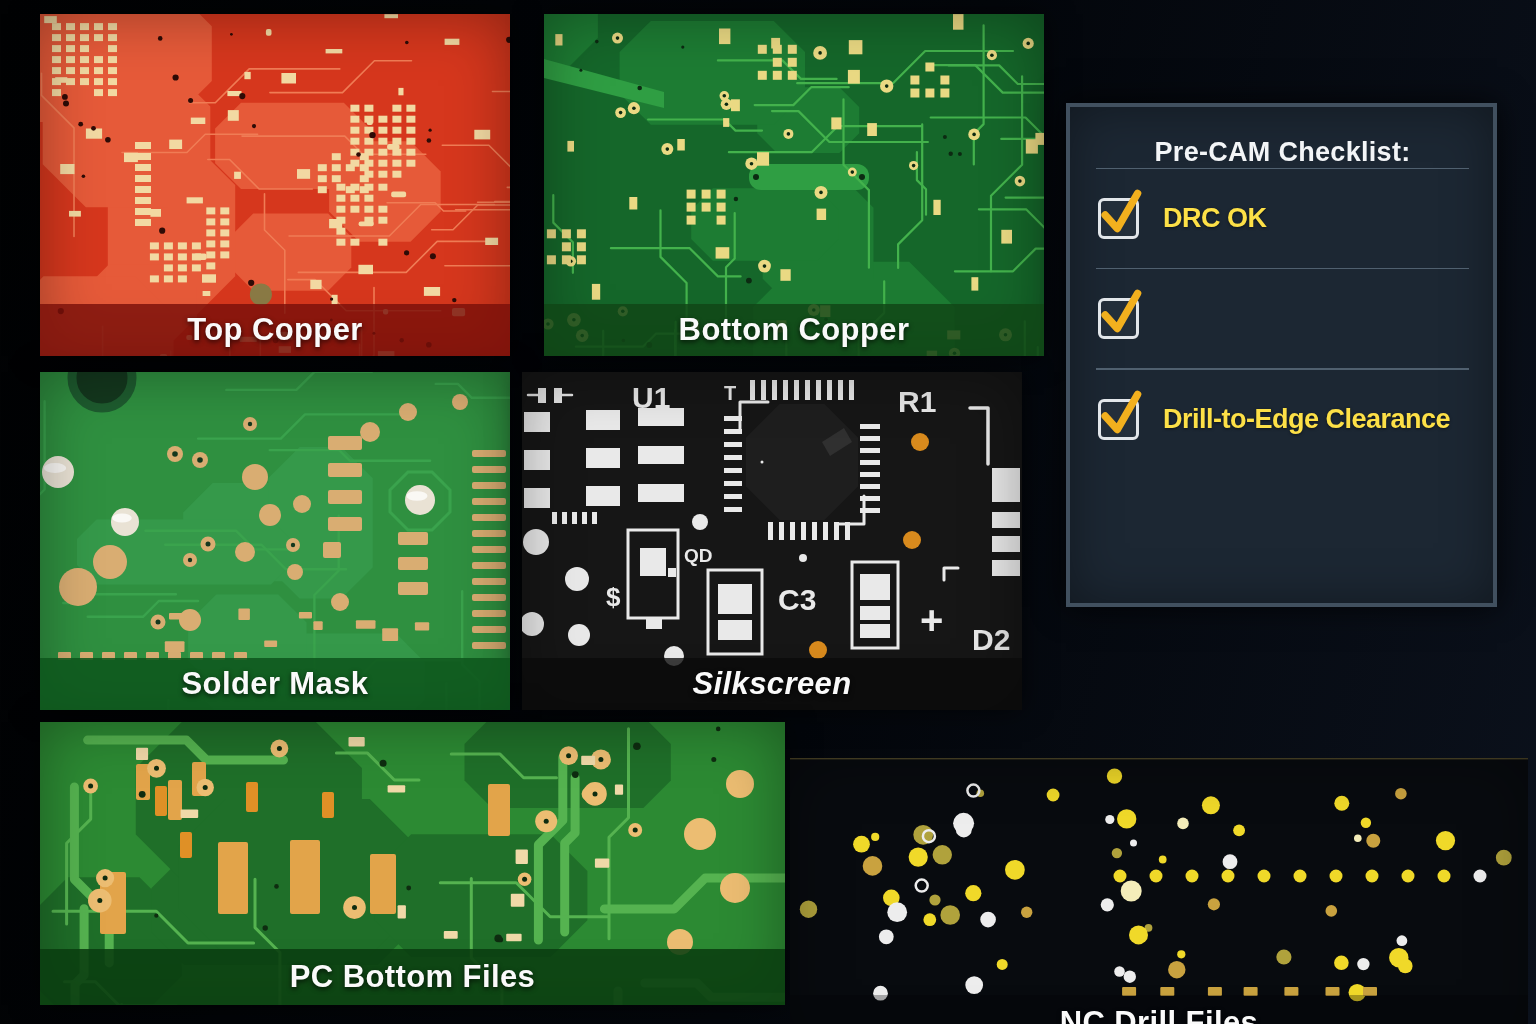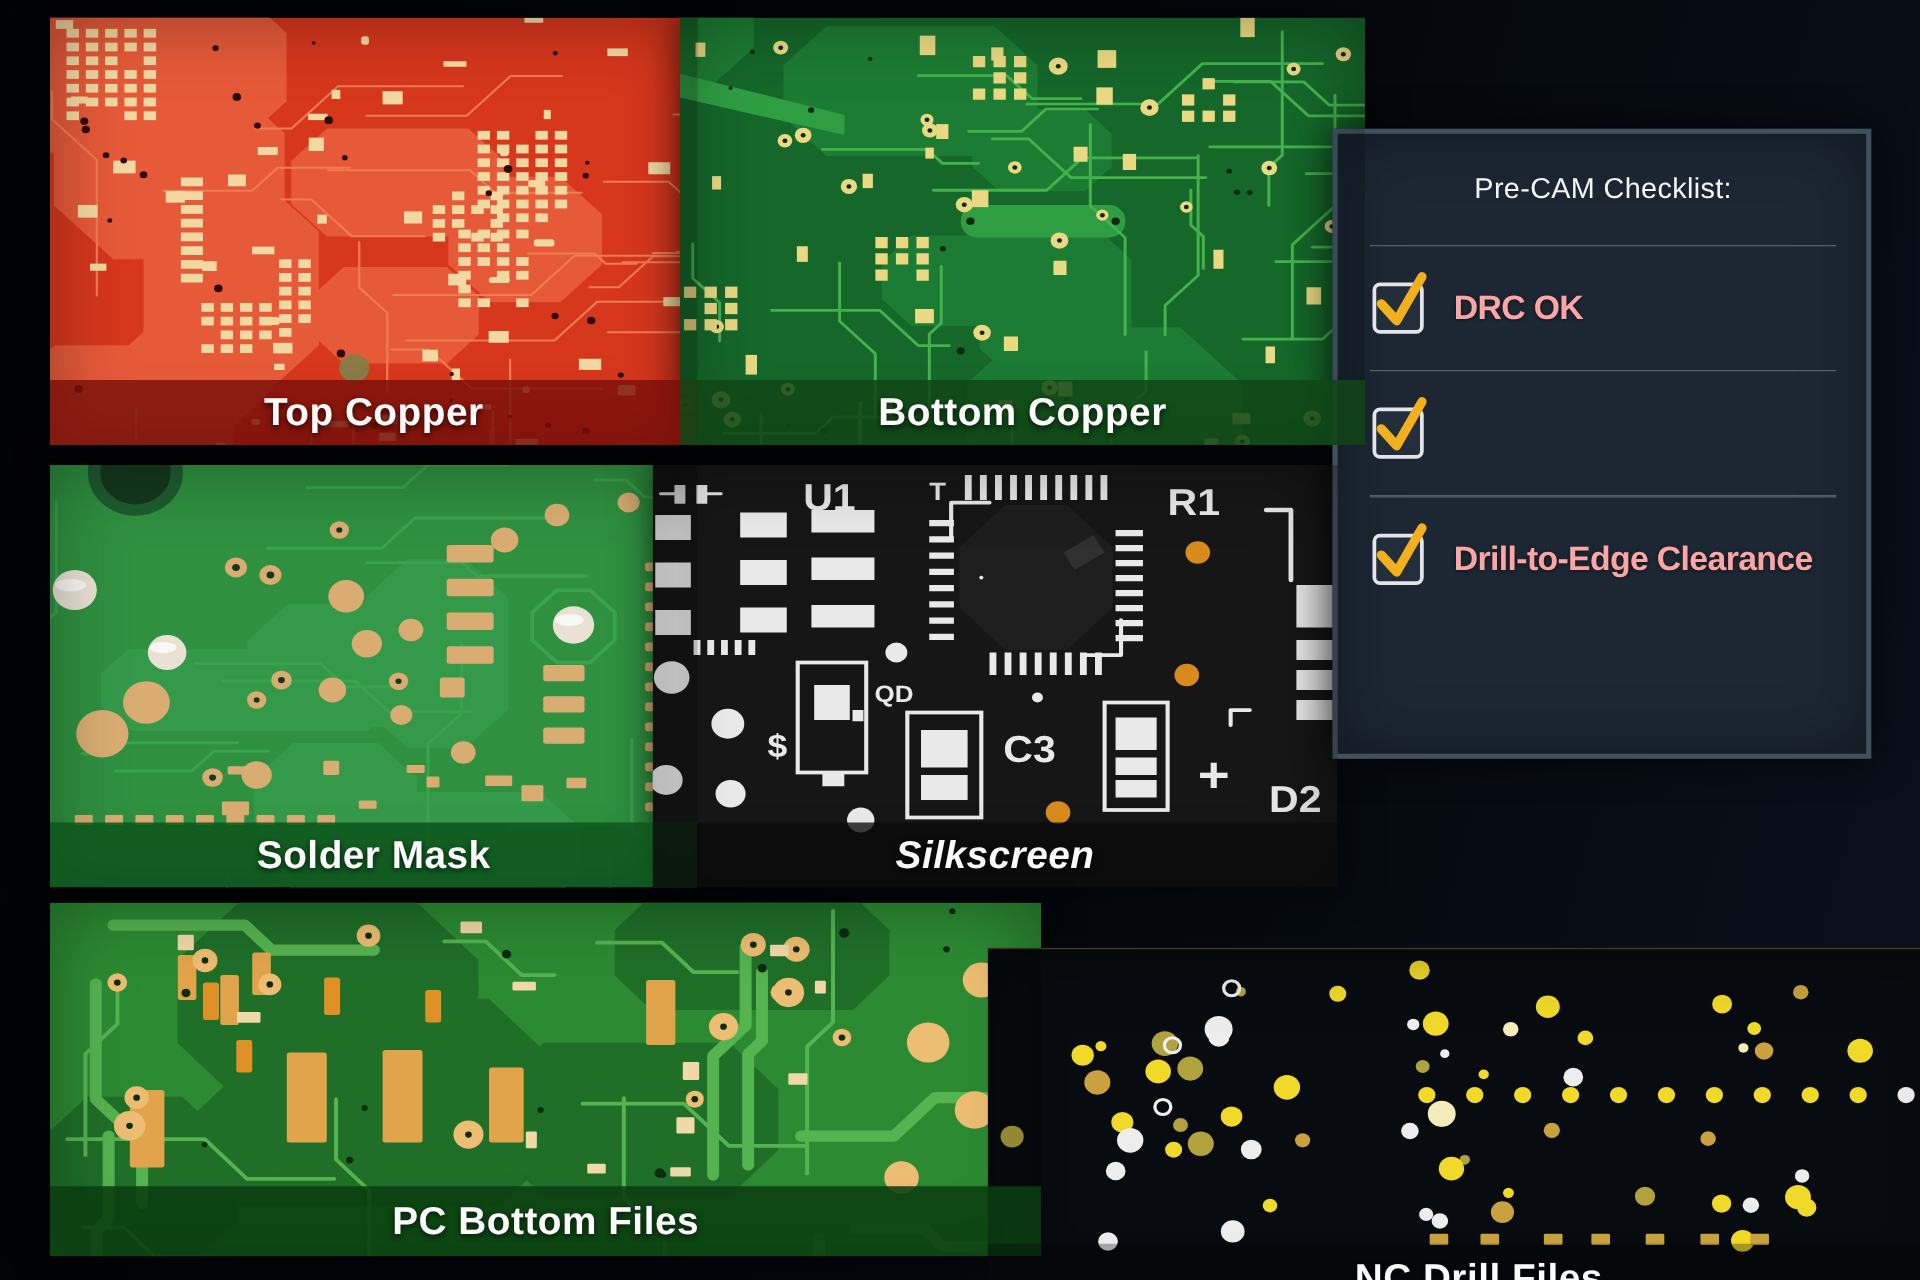--- a/index.html
+++ b/index.html
@@ -1,47 +1,47 @@
 <!DOCTYPE html>
 <html><head>
 <meta charset="utf-8">
 <style>
   html,body{margin:0;padding:0;background:#000;}
   .stage{position:relative;width:1536px;height:1024px;overflow:hidden;
     background:linear-gradient(105deg,#010203 0%,#03060b 55%,#0b111c 100%);
     font-family:"Liberation Sans",sans-serif;}
-  .panel{position:absolute;overflow:hidden;box-shadow:0 0 26px rgba(0,0,0,.6);padding-left:48px;}
+  .panel{position:absolute;overflow:hidden;box-shadow:0 0 26px rgba(0,0,0,.6);}
   .panel .art{position:absolute;inset:0;width:100%;height:100%;display:block;z-index:0;}
   .panel::after{content:"";position:absolute;inset:0;z-index:1;pointer-events:none;
     box-shadow:inset 0 0 60px rgba(0,0,0,.35);}
   .caption{position:absolute;left:0;right:0;bottom:0;height:52px;z-index:2;
     display:flex;align-items:center;justify-content:center;}
   .cap-text{color:#fafafa;font-size:31px;font-weight:bold;letter-spacing:.4px;
     text-shadow:0 2px 5px rgba(0,0,0,.7);}
   .p-top-copper{left:40px;top:14px;width:470px;height:342px;}
   .p-bottom-copper{left:544px;top:14px;width:500px;height:342px;}
   .p-solder-mask{left:40px;top:372px;width:470px;height:338px;text-align:right;}
   .p-silkscreen{left:522px;top:372px;width:500px;height:338px;}
   .p-pc-drill{left:40px;top:722px;width:745px;height:283px;}
   .p-nc-drill{left:790px;top:712px;width:738px;height:293px;box-shadow:none;margin-top:46px;}
   .p-pc-drill .caption,.p-nc-drill .caption{height:56px;}
 
   .checklist{position:absolute;left:1066px;top:103px;width:431px;height:504px;
     box-sizing:border-box;background:#1c2733;border:4px solid #41505f;
     box-shadow:0 0 30px rgba(0,0,0,.75), inset 0 0 50px rgba(0,0,0,.38);
     padding:18px 24px 0 26px;}
-  .cl-title{margin:12px 0 32px;text-align:center;color:#f3f5f7;font-size:23px;
-    font-weight:normal;letter-spacing:.3px;}
+  .cl-title{margin:12px 0 0;text-align:center;color:#f3f5f7;font-size:27px;
+    font-weight:bold;letter-spacing:.3px;}
   .cl-sep{height:1px;background:#50606f;}
   .cl-row{display:flex;align-items:center;gap:24px;height:99px;padding-left:2px;}
   .cbx{position:relative;width:35px;height:35px;border:3px solid #e2e6ea;
     border-radius:6px;background:rgba(255,255,255,0.04);flex:none;}
   .cbx svg{position:absolute;left:-4px;top:-13px;width:46px;height:46px;overflow:visible;}
   .cbx svg path{fill:none;stroke-width:5.5;stroke-linecap:round;stroke-linejoin:round;}
-  .cl-label{color:#fca5a5;font-size:27px;font-weight:bold;white-space:nowrap;
+  .cl-label{color:#fde047;font-size:27px;font-weight:bold;white-space:nowrap;
     letter-spacing:-0.5px;text-shadow:0 1px 3px rgba(0,0,0,.5);}
 </style>
 </head>
 <body>
 
 <div class="stage">
 
   <section class="panel p-top-copper">
     <svg class="art" viewBox="0 0 470 342" preserveAspectRatio="none">
         <rect width="470" height="342" fill="#d6371d"></rect>

